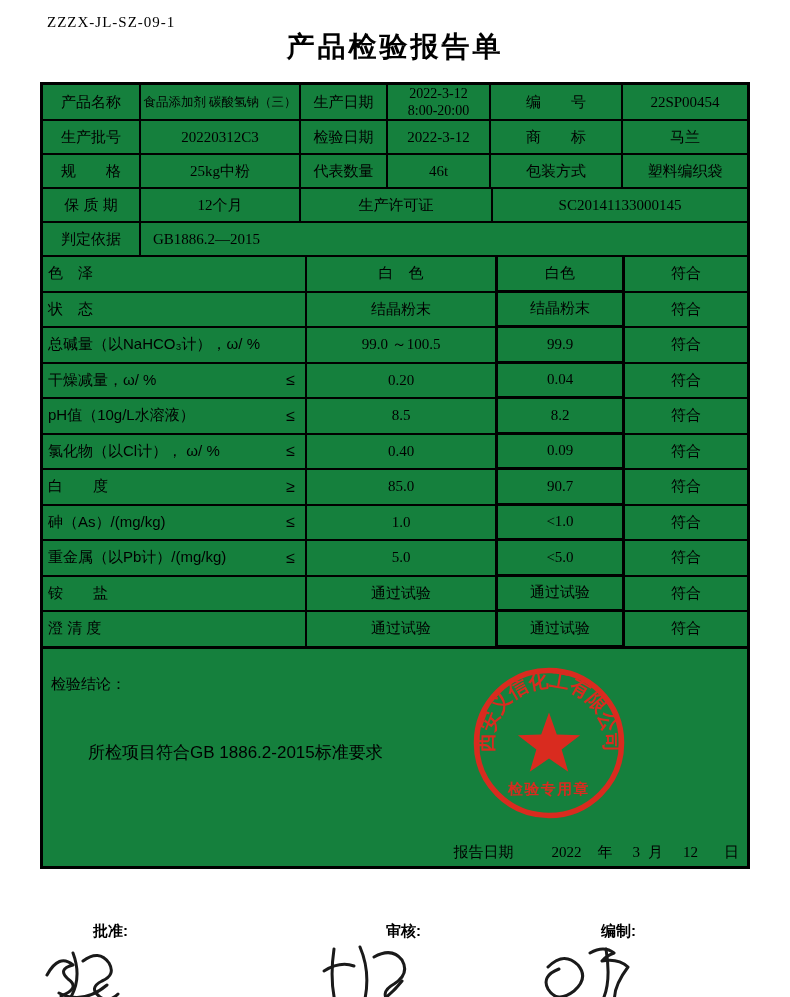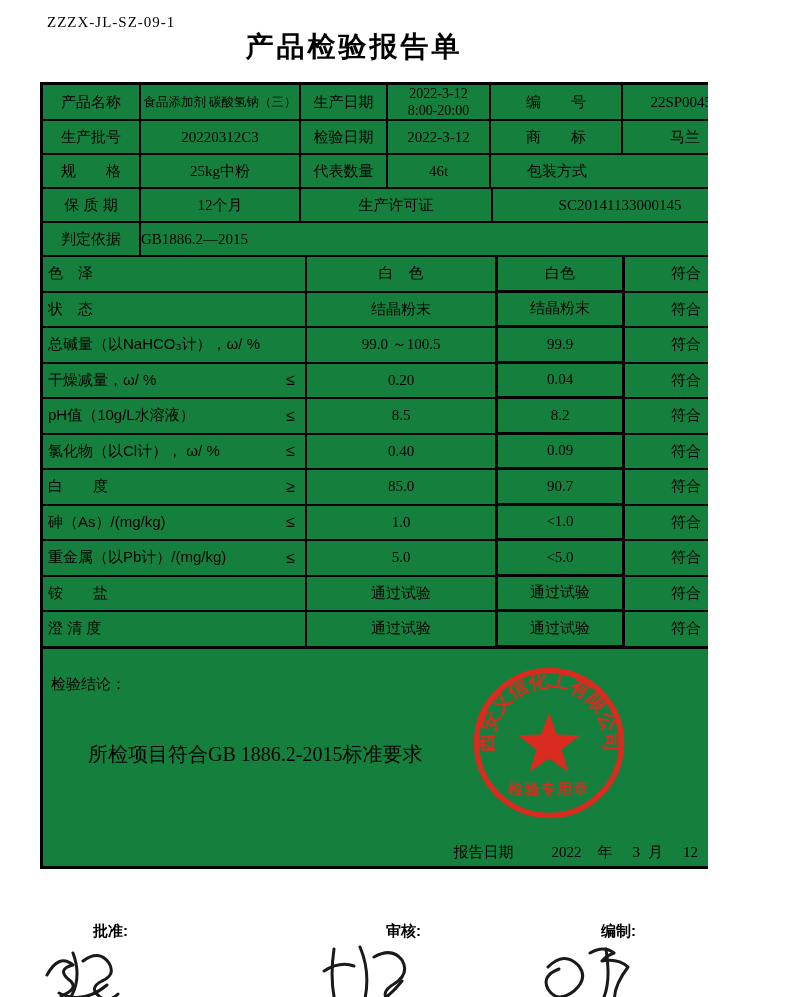--- a/index.html
+++ b/index.html
@@ -1,19 +1,19 @@
 <!DOCTYPE html>
 <html><head>
 <meta charset="utf-8">
 <style>
   * { box-sizing: border-box; margin: 0; padding: 0; }
   html,body { background:#ffffff; }
   .page {
     position: relative;
-    width: 708px;
+    width: 790px;
     height: 997px;
     background: #ffffff;
     font-family: "Liberation Serif", "DejaVu Serif", serif;
     color: #000;
     overflow: hidden;
   }
   .doc-code {
     position: absolute; left: 47px; top: 14px;
     font-size: 15px; letter-spacing: 1px;
     font-family: "Liberation Serif", serif;
@@ -26,21 +26,21 @@
   }
   .main-table {
     position: absolute; left: 40px; top: 82px; width: 710px;
     border: 3px solid #000;
     background: #15803d;
   }
   .trow { display: grid; border-bottom: 2px solid #000; }
   .trow:last-child { border-bottom: none; }
   .g6 { grid-template-columns: 98px 160px 87px 103px 132px 124px; }
   .g4 { grid-template-columns: 98px 160px 192px 254px; }
-  .g2 { grid-template-columns: 98px 606px; }
+  .g2 { grid-template-columns: 98px 606px; gap: 12px; }
   .gi { grid-template-columns: 264px 190px 128px 122px; }
   .r1 { height: 36px; }
   .r  { height: 34px; }
   .ih { height: 27px; border-top: 1px solid #000; }
   .ir { height: 35.5px; }
   .cell {
     display: flex; align-items: center; justify-content: center;
     border-right: 2px solid #000;
     font-size: 15px; text-align: center; overflow: hidden;
   }
@@ -58,22 +58,22 @@
   .hb { font-family: "Liberation Sans", "DejaVu Sans", sans-serif; }
   .rescol { border-left: 1px solid #000; border-right: 3px solid #000; }
   .ir .rescol { border-bottom: 1px solid #000; }
   .conclusion-box { position: relative; height: 218px; }
   .conclusion-label {
     position: absolute; left: 8px; top: 10px; font-size: 15px;
     font-family: "Liberation Sans", "DejaVu Sans", sans-serif;
     margin-top: 16px;
   }
   .conclusion-text {
-    position: absolute; left: 45px; top: 92px; font-size: 20px;
-    font-family: Liberation Serif, serif;
+    position: absolute; left: 45px; top: 92px; font-size: 17px;
+    font-family: Liberation Sans, sans-serif;
   }
   .stamp { position: absolute; left: 428px; top: 16px; width: 156px; height: 156px; opacity: 0.93; }
   .report-date {
     position: absolute; right: 4px; bottom: 4px;
     display: flex; align-items: baseline; font-size: 15px;
     font-family: "Liberation Sans", "DejaVu Sans", sans-serif;
   }
   .report-date .rd-label { margin-right: 38px; }
   .report-date .rd-year { margin-right: 16px; font-family: "Liberation Serif", serif; }
   .report-date .rd-yu { margin-right: 20px; }
@@ -123,20 +123,21 @@
       <div class="cell lbl">商　　标</div>
       <div class="cell val">马兰</div>
     </div>
 
     <div class="trow g6 r">
       <div class="cell lbl">规　　格</div>
       <div class="cell val">25kg中粉</div>
       <div class="cell lbl">代表数量</div>
       <div class="cell val">46t</div>
       <div class="cell lbl">包装方式</div>
+      <div class="cell val">塑料编织袋</div>
     </div>
 
     <div class="trow g4 r">
       <div class="cell lbl">保 质 期</div>
       <div class="cell val">12个月</div>
       <div class="cell lbl">生产许可证</div>
       <div class="cell val">SC20141133000145</div>
     </div>
 
     <div class="trow g2 r">

